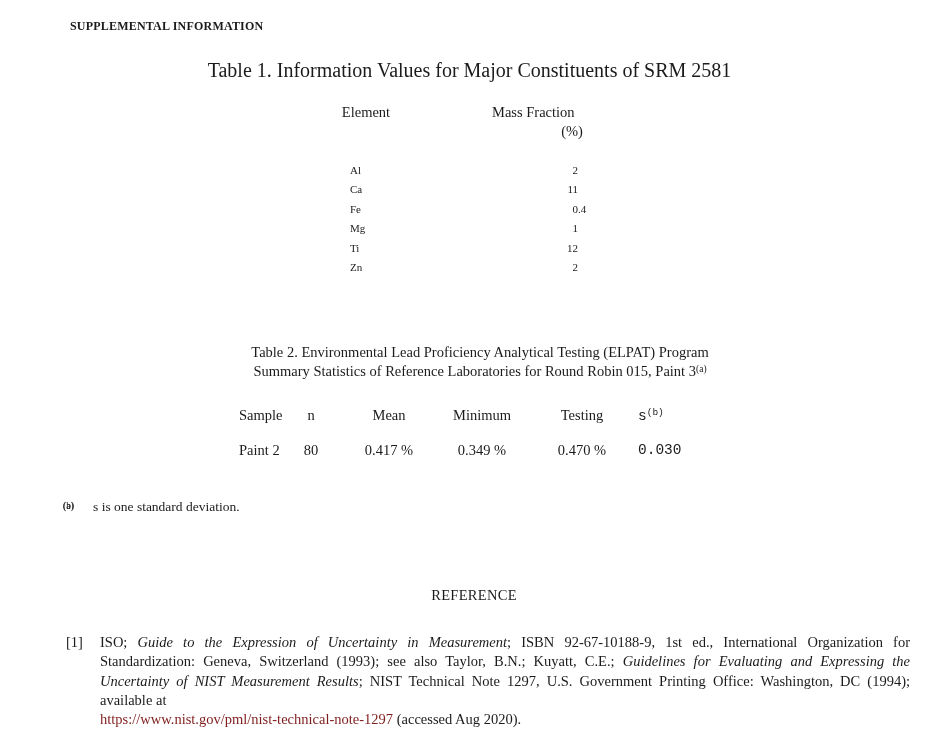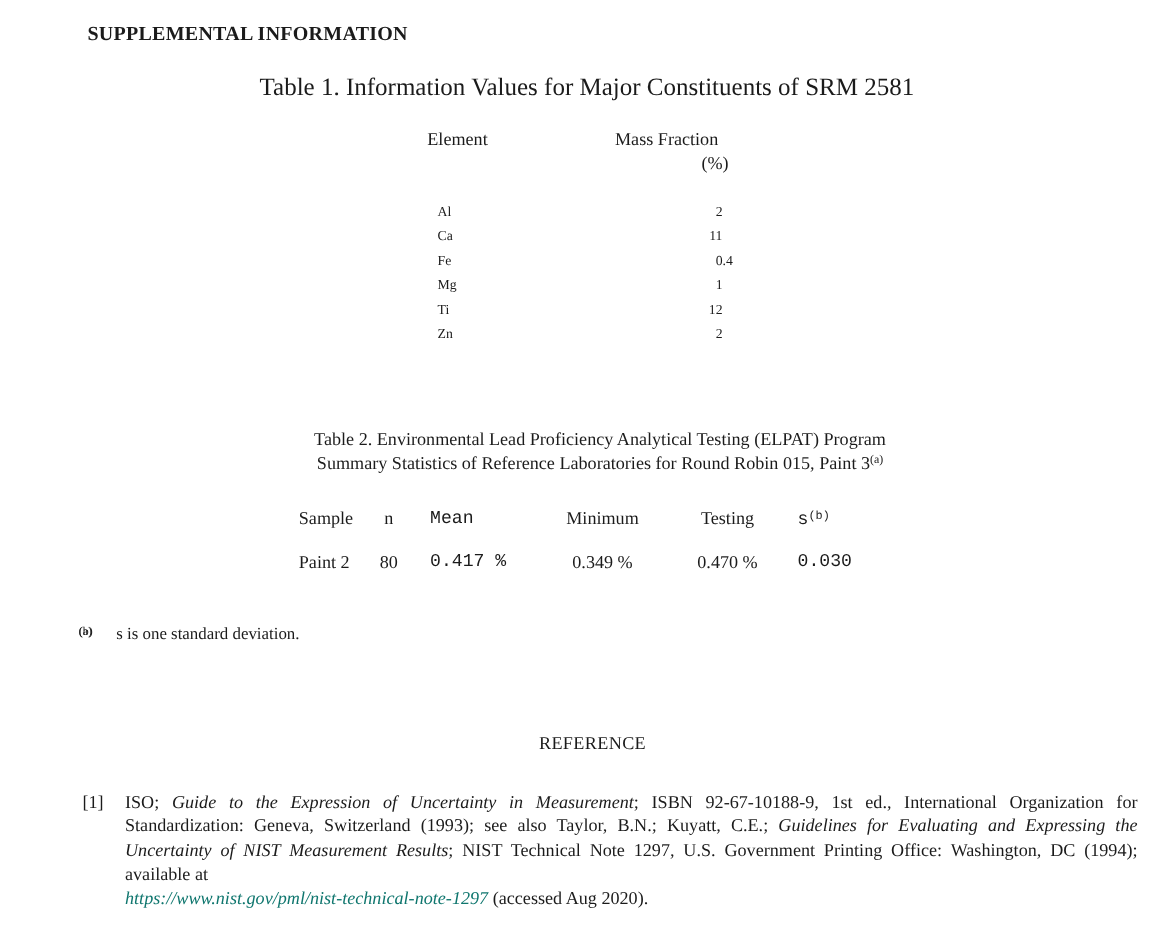--- a/index.html
+++ b/index.html
@@ -9,57 +9,57 @@
     font-family:"Liberation Serif","DejaVu Serif",serif;
     color:#1b1b1b;
     position:relative;
     overflow:hidden;
     -webkit-font-smoothing:antialiased;
   }
   .abs{position:absolute;}
   .center{text-align:center;}
   .doc-title{
     top:19px;left:70px;
-    font-size:16px;font-weight:bold;
+    font-size:12px;font-weight:bold;
     letter-spacing:.2px;
   }
   .t1-caption{top:59px;left:0;width:939px;font-size:20px;}
   
   .t1-head-element{top:104px;left:316px;width:100px;text-align:center;font-size:14.5px;}
   .t1-head-mf{top:104px;left:492px;width:160px;font-size:14.5px;}
   .t1-head-unit{top:123px;left:492px;width:160px;text-align:center;font-size:14.5px;}
   .t1-rows{top:164px;left:0;width:939px;}
   .t1-row{position:relative;height:19.4px;font-size:11px;}
   .t1-el{position:absolute;left:350px;top:0;}
   .t1-int{position:absolute;left:468px;top:0;width:110px;text-align:right;}
   .t1-dec{position:absolute;left:578px;top:0;}
   
   .t2-caption1{top:344px;left:0;width:960px;font-size:14.5px;}
   .t2-caption2{top:363px;left:0;width:960px;font-size:14.5px;}
   .t2-row{left:0;width:939px;height:20px;font-size:14.5px;}
   .t2-head{top:407px;}
   .t2-data{top:442px;}
   .c-sample{position:absolute;left:212px;top:0;width:90px;text-align:left;margin-left:27px;}
   .c-n{position:absolute;left:276px;top:0;width:70px;text-align:center;}
-  .c-mean{position:absolute;left:344px;top:0;width:90px;text-align:left;font-family:Liberation Mono, monospace;}
+  .c-mean{position:absolute;left:344px;top:0;width:90px;text-align:center;}
   .c-min{position:absolute;left:432px;top:0;width:100px;text-align:center;}
   .c-max{position:absolute;left:532px;top:0;width:100px;text-align:center;}
   .c-s{position:absolute;left:638px;top:0;width:80px;text-align:left;font-family:Liberation Mono, monospace;}
   .sup{font-size:9.5px;vertical-align:4.5px;letter-spacing:0;}
   
   .footnotes{top:497px;left:63px;width:845px;}
   .fn{position:relative;padding-left:30px;font-size:13.5px;line-height:19.2px;text-align:justify;}
   .fn-marker{position:absolute;left:0;top:0;font-size:9.5px;vertical-align:super;}
   
   .ref-heading{top:587px;left:0;width:948px;font-size:14.5px;letter-spacing:.3px;}
   .ref-entry{top:633px;left:66px;width:810px;padding-left:34px;position:absolute;
              font-size:14.5px;line-height:19.3px;text-align:justify;}
   .ref-label{position:absolute;left:0;top:0;}
   .it{font-style:italic;}
-  .url{color:#0f766e;text-decoration:none;font-style:italic;}
+  .url{color:#7f1d1d;text-decoration:none;}
 </style>
 </head>
 <body>
 
 <div class="abs doc-title">SUPPLEMENTAL INFORMATION</div>
 
 <div class="abs center t1-caption">Table 1.  Information Values for Major Constituents of SRM 2581</div>
 
 <div class="abs t1-head-element">Element</div>
 <div class="abs t1-head-mf">Mass Fraction</div>

